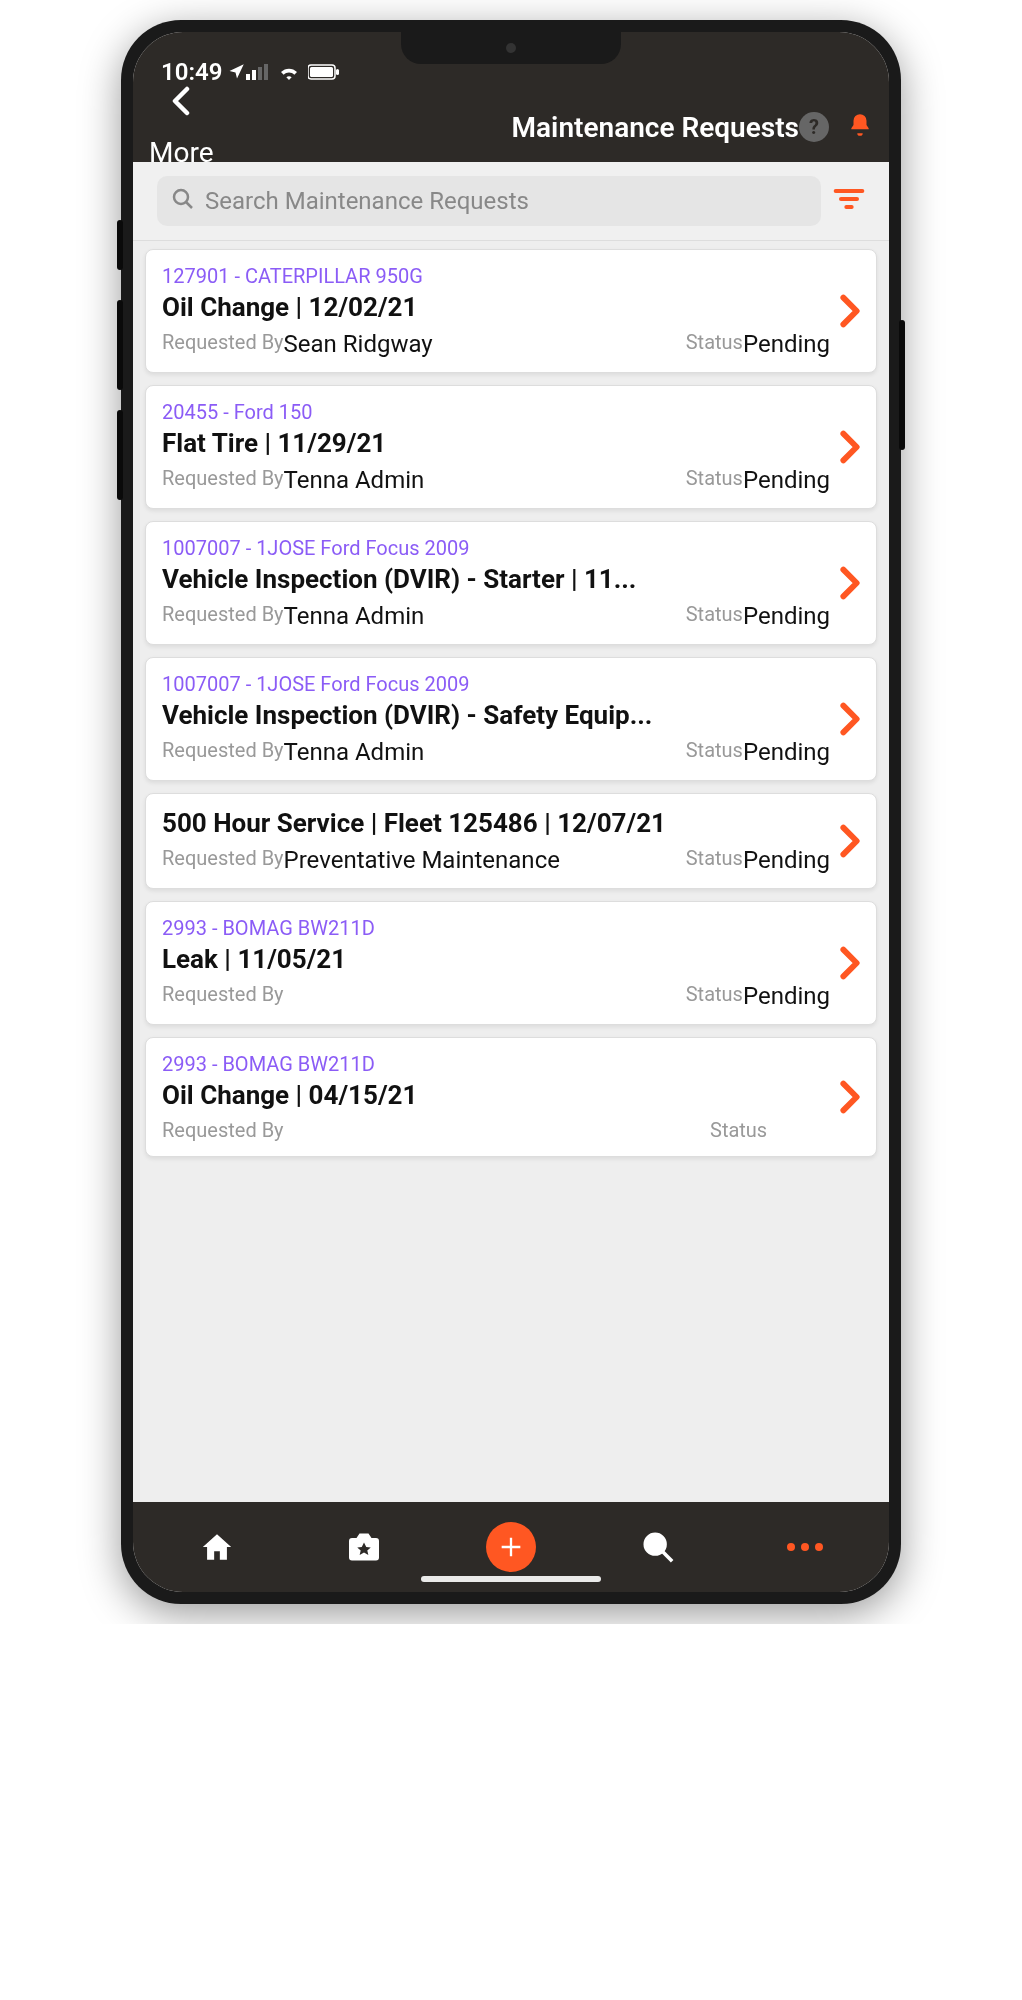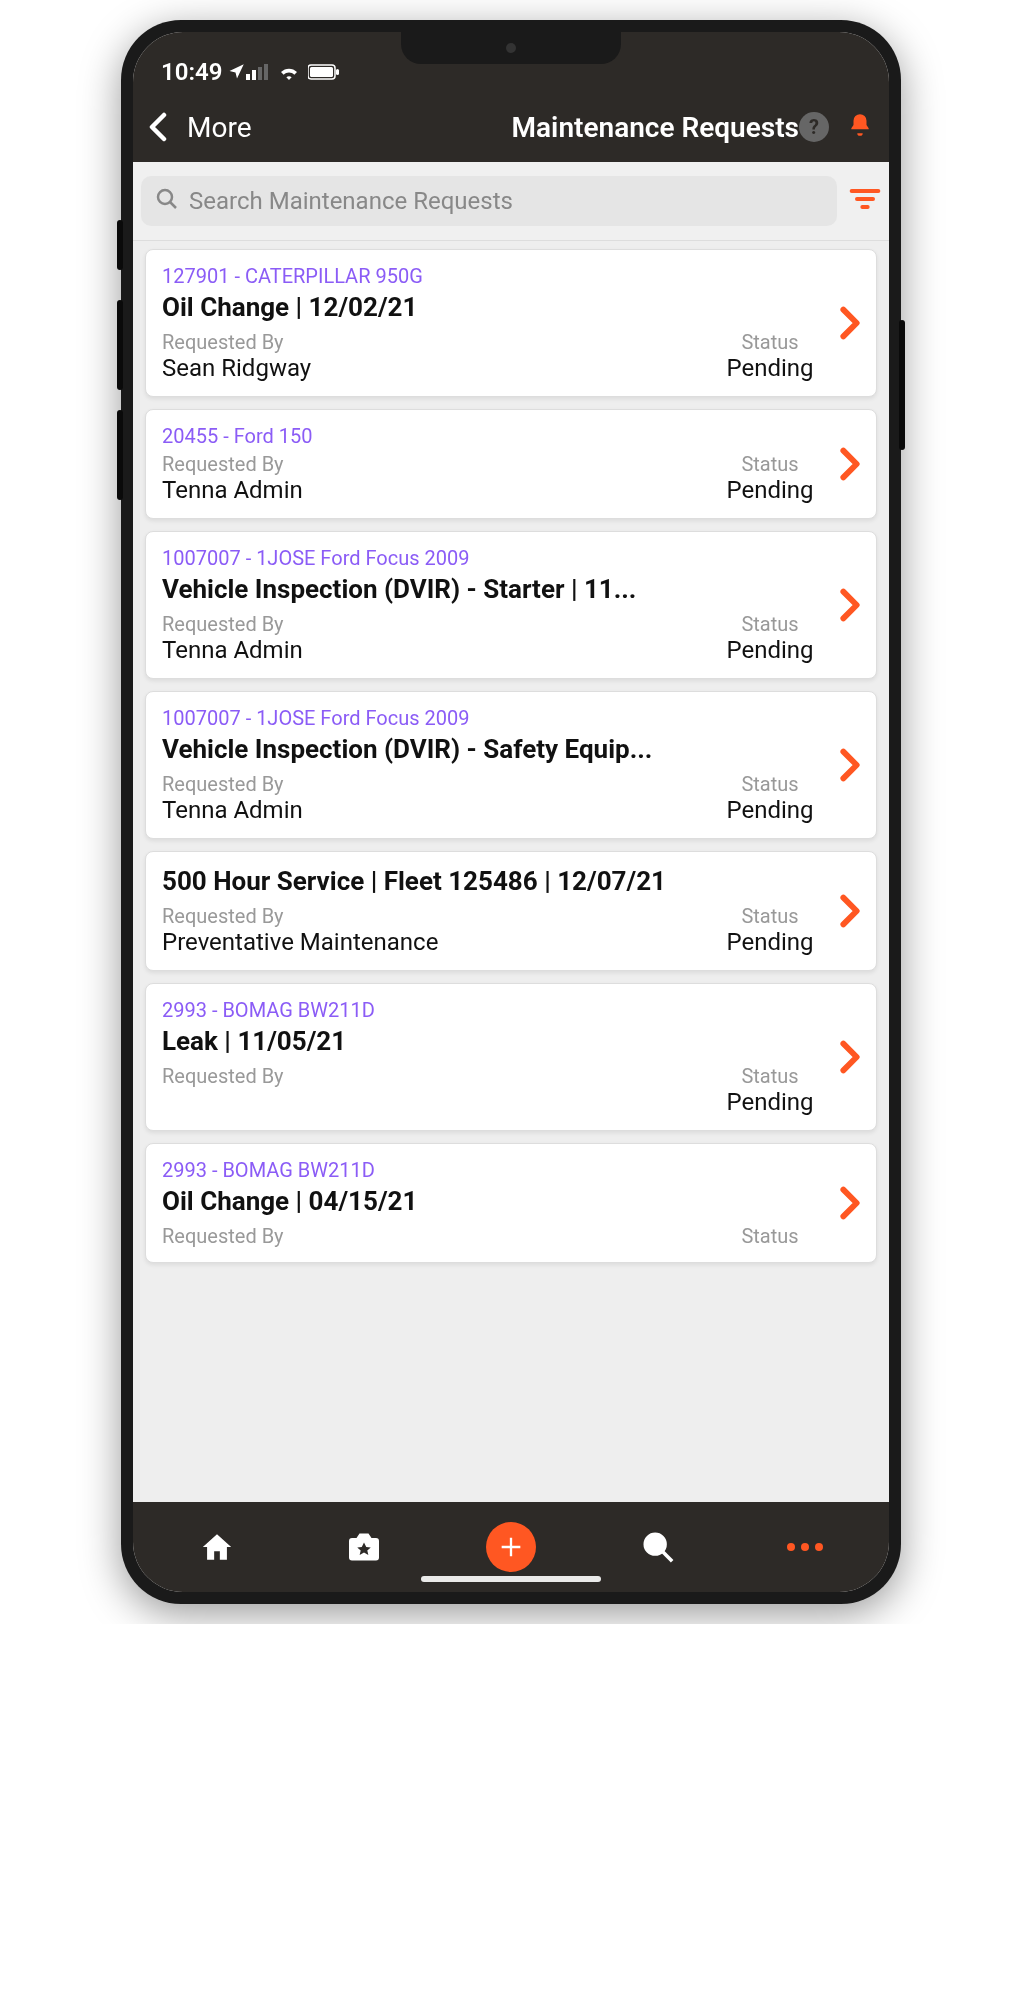--- a/index.html
+++ b/index.html
@@ -11,42 +11,42 @@
 
 
 .status-bar { background:#2d2a27; height:60px; display:flex; justify-content:flex-start; align-items:flex-end; padding:0 28px 6px; color:#fff; font-size:24px; font-weight:600; }
 .status-left { display:flex; align-items:center; gap:6px; }
 .status-right { display:flex; align-items:center; gap:8px; }
 .signal, .wifi, .battery { display:inline-block; }
 .signal svg, .wifi svg, .battery svg { fill:#fff; }
 
 
 .nav-header { background:#2d2a27; height:70px; display:flex; align-items:center; padding:0 16px; color:#fff; }
-.nav-back { display:flex; align-items:center; font-size:28px; gap:20px; }
+.nav-back { display:flex; align-items:center; font-size:28px; gap:20px;flex-direction:column; }
 .nav-back svg { stroke:#fff; }
 .nav-title { flex:1; text-align:right; font-size:28px; font-weight:600; margin-left:-60px; }
 .nav-icons { display:flex; gap:18px; align-items:center; }
 .help-icon { width:30px; height:30px; border-radius:50%; background:#666; color:#2d2a27; display:flex; align-items:center; justify-content:center; font-weight:bold; font-size:20px; }
 .bell-icon svg { fill:#ff5722; }
 
 
-.search-row { background:#f0f0f0; padding:14px 8px; display:flex; gap:12px; align-items:center; border-bottom:1px solid #ddd; }
+.search-row { background:#f0f0f0; padding:14px 24px; display:flex; gap:12px; align-items:center; border-bottom:1px solid #ddd; }
 .search-box { flex:1; background:#e5e5e5; border-radius:10px; height:50px; display:flex; align-items:center; padding:0 14px; gap:10px; }
 .search-box input { border:none; background:transparent; font-size:24px; color:#888; flex:1; outline:none; }
 .search-box input::placeholder { color:#888; }
 .filter-btn svg { stroke:#ff5722; }
 
 
 .list-area { flex:1; overflow:hidden; background:#eee; padding:8px 12px 0; }
 .card { background:#fff; border:1px solid #ddd; border-radius:8px; margin-bottom:12px; padding:14px 16px; display:flex; gap:10px; box-shadow:0 2px 4px rgba(0,0,0,0.08); }
 .card-body { flex:1; min-width:0; }
 .asset { color:#8b5cf6; font-size:20px; margin-bottom:4px; white-space:nowrap; overflow:hidden; text-overflow:ellipsis; }
 .title { font-size:26px; font-weight:700; color:#111; margin-bottom:8px; white-space:nowrap; overflow:hidden; text-overflow:ellipsis; }
 .meta { display:flex; justify-content:space-between; gap:20px; }
-.meta-col { display:flex; flex-direction:column; }
+.meta-col { display:flex; flex-direction:row; }
 .meta-col.right { min-width:120px;text-align:center; }
 .label { color:#999; font-size:20px; }
 .value { color:#111; font-size:24px; }
 .chevron { display:flex; align-items:center; }
 .chevron svg { stroke:#ff5722; }
 
 
 .tabbar { background:#2d2a27; height:90px; display:flex; justify-content:space-around; align-items:center; padding:0 10px; }
 .tab-btn { width:50px; height:50px; display:flex; align-items:center; justify-content:center; }
 .tab-btn svg { fill:#fff; }
@@ -161,20 +161,21 @@
     </div>
     <div class="chevron">
       <svg width="20" height="34" viewBox="0 0 12 20" fill="none" stroke-width="3.5" stroke-linecap="round" stroke-linejoin="round">
               <polyline points="2,2 10,10 2,18"></polyline>
             </svg>
     </div>
         </div>
         <div class="card">
     <div class="card-body">
       <div class="asset">20455 - Ford 150</div>
+      <div class="title">Flat Tire | 11/29/21</div>
       <div class="meta">
         <div class="meta-col">
           <span class="label">Requested By</span>
           <span class="value">Tenna Admin</span>
         </div>
         <div class="meta-col right">
           <span class="label">Status</span>
           <span class="value">Pending</span>
         </div>
       </div>

